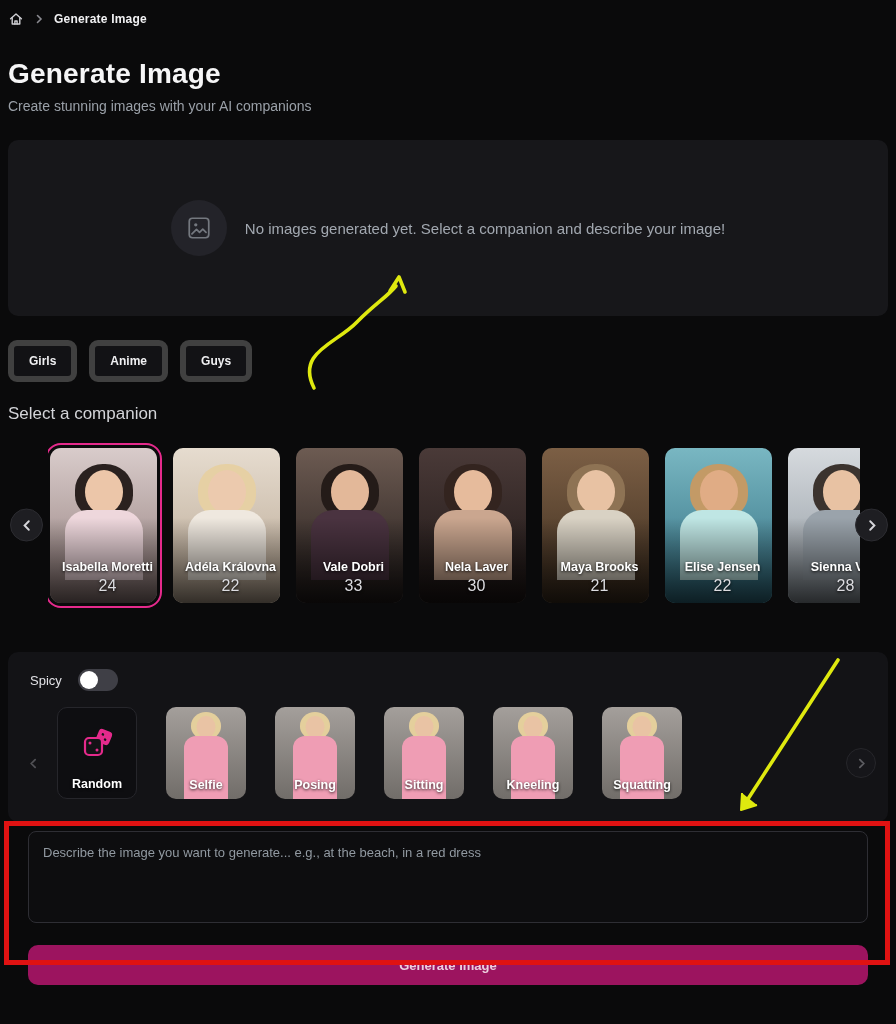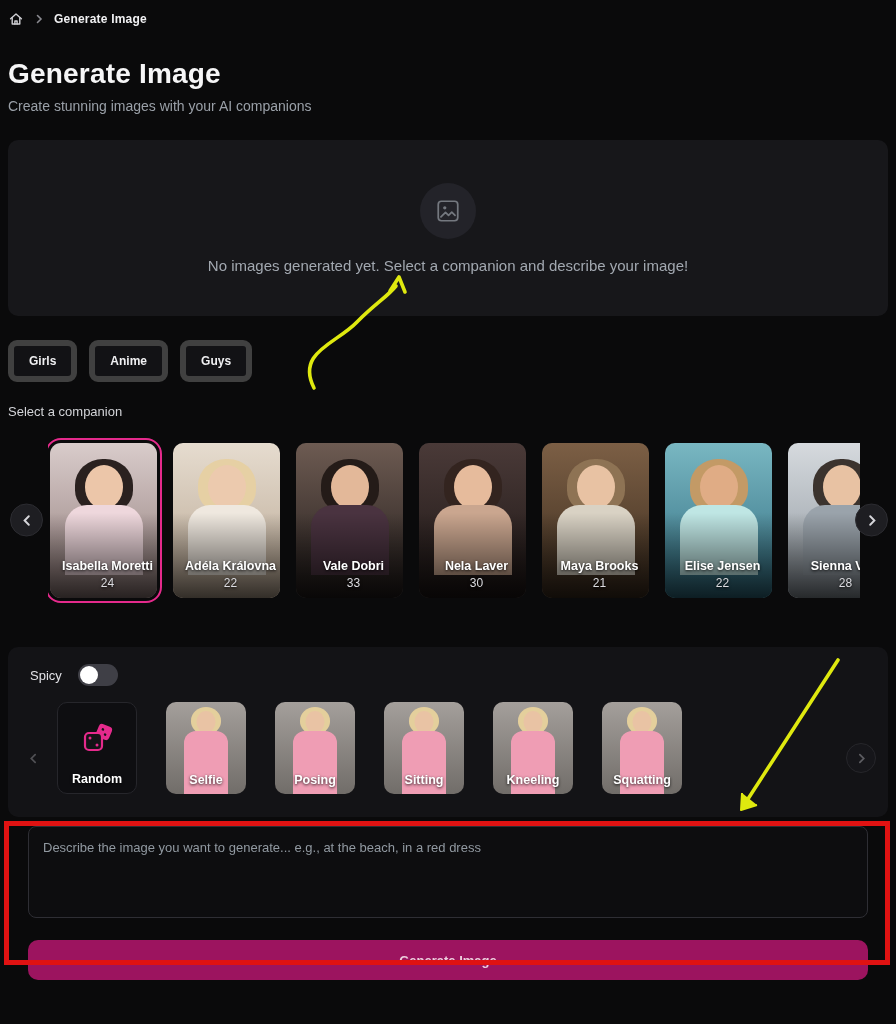--- a/index.html
+++ b/index.html
@@ -19,57 +19,57 @@
   .bc-icon { display:flex; align-items:center; color:#cfcfd4; }
 
   
   .page-header { margin-top:30px; }
   .page-title { font-size:28px; font-weight:700; color:#f6f6f7; letter-spacing:.2px; }
   .page-subtitle { margin-top:8px; font-size:14px; color:#9aa0a8; }
 
   
   .empty-panel {
     margin-top:26px; height:176px; background:#17171a; border-radius:10px;
-    display:flex; flex-direction:column; align-items:center; justify-content:center; gap:18px;
+    display:flex; flex-direction:row; align-items:center; justify-content:center; gap:18px;
   }
   .empty-icon-circle {
     width:56px; height:56px; border-radius:50%; background:#232329;
     display:flex; align-items:center; justify-content:center;
   }
   .empty-msg { font-size:15px; color:#a2a8b0; }
 
   
   .filter-row { margin-top:24px; display:flex; gap:12px; }
   .chip {
     background:#121215; border:6px solid #404040; color:#f0f0f2;
     font-family:inherit; font-size:12px; font-weight:700; padding:8px 15px; border-radius:9px; cursor:pointer;
   }
 
-  .section-label { margin-top:22px; font-size:13px; color:#d3d4d8; }
+  .section-label { margin-top:22px; font-size:17px; color:#d3d4d8; }
 
   
   .carousel { position:relative; margin-top:12px; height:178px; }
   .comp-track {
     margin-left:40px; width:812px; height:178px; display:flex; gap:16px;
     align-items:center; overflow:hidden; padding-left:2px;
   }
   .comp-card {
     position:relative; flex:0 0 107px; width:107px; height:155px; border-radius:10px;
     overflow:hidden; cursor:pointer; background:#222;
   }
   .comp-card.selected { outline:2px solid #e52a8c; outline-offset:3px; border-radius:11px; }
   .comp-photo { position:absolute; inset:0; }
   .fig { position:absolute; left:50%; transform:translateX(-50%); }
   .fig-hair { top:16px; width:58px; height:54px; border-radius:48% 48% 42% 42%; }
   .fig-head { top:22px; width:38px; height:44px; border-radius:50%; }
   .fig-torso { top:62px; width:78px; height:70px; border-radius:22px 22px 0 0; }
   .comp-shade { position:absolute; inset:0; background:linear-gradient(180deg, rgba(0,0,0,0) 45%, rgba(0,0,0,.72) 100%); }
   .comp-meta { position:absolute; left:8px; right:0; bottom:8px; text-align:center; }
   .comp-name { font-size:12.5px; font-weight:700; color:#ffffff; text-shadow:0 1px 3px rgba(0,0,0,.9); white-space:nowrap; }
-  .comp-age { margin-top:3px; font-size:12px; color:#dcdce0; text-shadow:0 1px 3px rgba(0,0,0,.9); }
+  .comp-age { margin-top:3px; font-size:16px; color:#dcdce0; text-shadow:0 1px 3px rgba(0,0,0,.9); }
   .nav-btn {
     position:absolute; top:50%; transform:translateY(-50%); width:33px; height:33px; border-radius:50%;
     background:#1e1e22; border:1px solid #2c2c31; color:#d6d6da; display:flex; align-items:center; justify-content:center; cursor:pointer;
   }
   .nav-left { left:2px; }
   .nav-right { right:0px; }
 
   
   .spicy-panel { margin-top:38px; height:170px; background:#131316; border-radius:10px; padding:15px 22px 0 22px; position:relative; }
   .spicy-row { display:flex; align-items:center; gap:16px; height:26px; }

